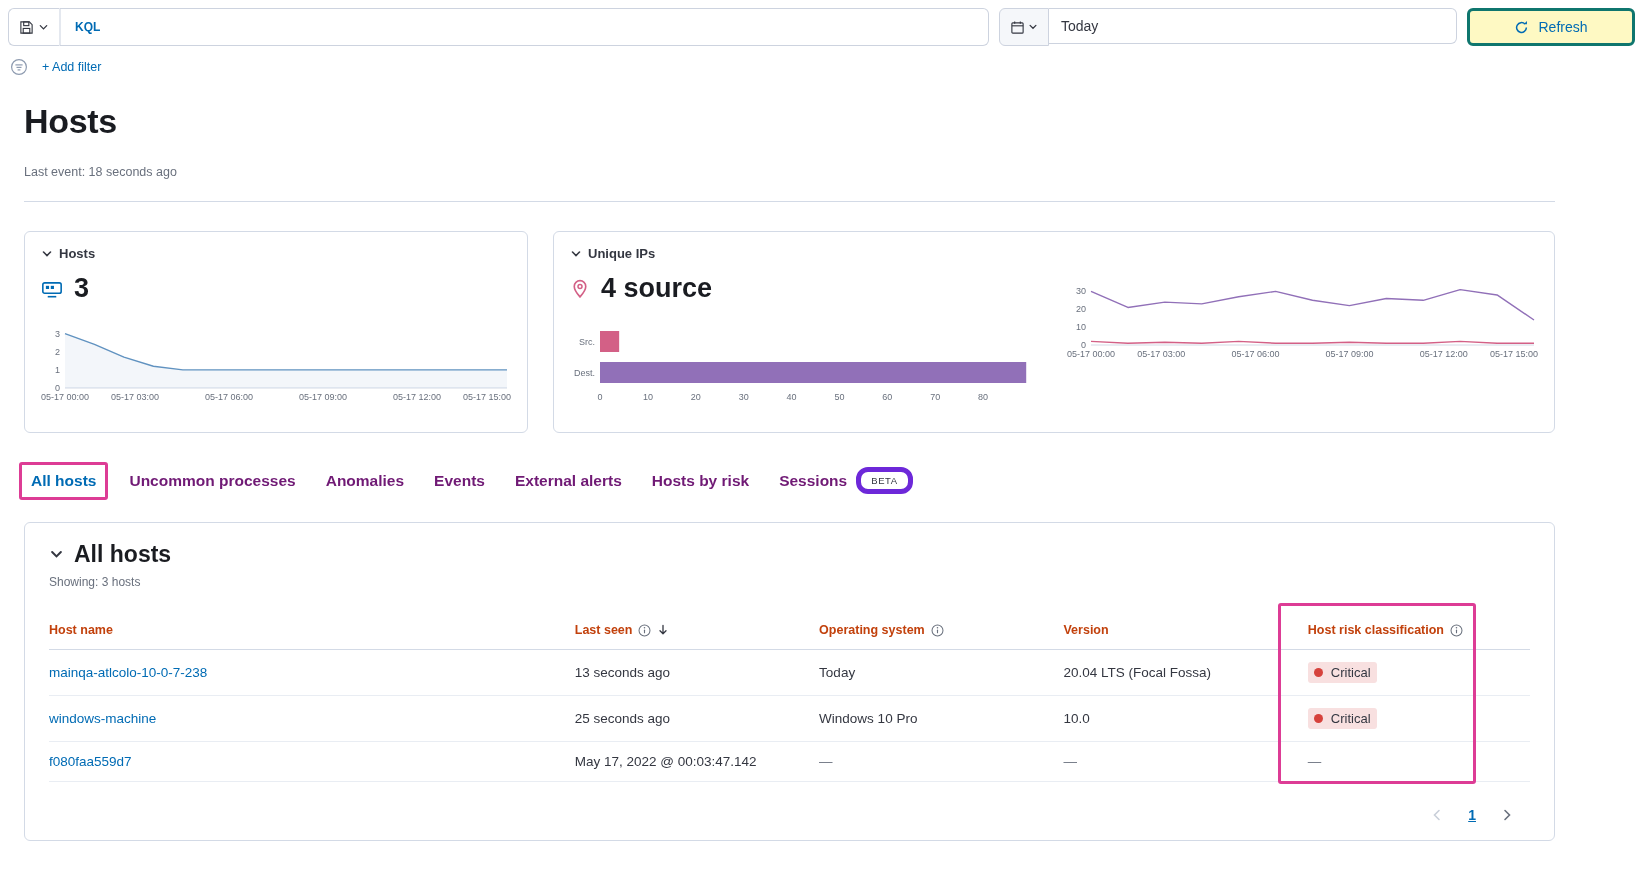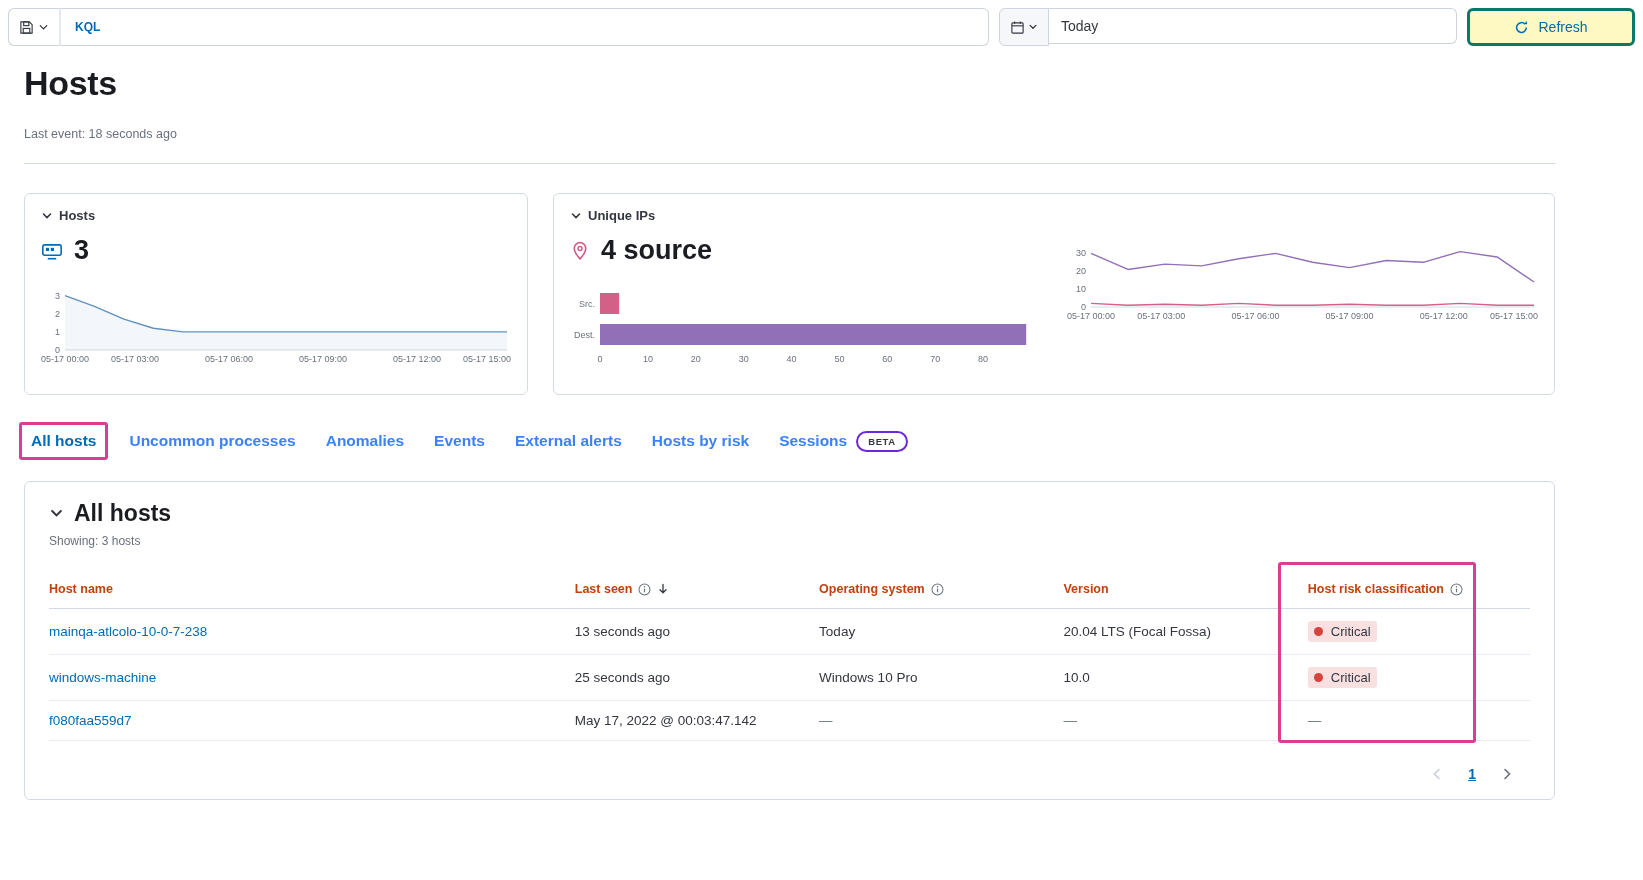--- a/index.html
+++ b/index.html
@@ -48,26 +48,26 @@
   .stat-value{font-size:27px;font-weight:700;color:#1a1c21;white-space:nowrap}
   .chart{width:100%;height:78px;margin-top:20px}
   .ips-grid{display:flex;gap:26px}
   .ips-col{flex:1;min-width:0}
   .pin-pink{color:var(--chart-pink,#d36086)}
   .pin-purple{color:var(--chart-purple,#9170b8)}
   .hosts-icon{color:var(--primary,#006bb4)}
 
   
   .tabs{display:flex;align-items:center;gap:30px;margin-top:34px;padding-left:4px}
-  .tab{font-size:15.5px;font-weight:700;color:#3b82f6;text-decoration:none;cursor:pointer;white-space:nowrap}
+  .tab{font-size:15.5px;font-weight:700;color:#701a75;text-decoration:none;cursor:pointer;white-space:nowrap}
   .tab.selected{color:var(--primary,#006bb4)}
   .tab-annotation{display:inline-flex;border:3px solid var(--annotation,#dd3c95);border-radius:3px;
     padding:7px 9px;margin:-7px -9px}
   .tab-group{display:inline-flex;align-items:center;gap:9px}
-  .beta-badge{border:2px solid #6d28d9;border-radius:12px;padding:3px 10px;font-size:9.5px;font-weight:700;
+  .beta-badge{border:5px solid #6d28d9;border-radius:12px;padding:3px 10px;font-size:9.5px;font-weight:400;
     letter-spacing:.6px;color:#343741;background:#fff}
 
   
   .table-panel{margin-top:28px;padding:18px 24px 16px;min-height:306px}
   .panel-title-row{display:flex;align-items:center;gap:10px;cursor:pointer;width:max-content}
   .panel-title-row h2{font-size:23px;font-weight:700;color:#1a1c21}
   .showing{margin-top:7px;font-size:12px;color:var(--subdued,#69707d)}
   .table-wrap{position:relative;margin-top:24px}
   table{width:100%;border-collapse:collapse;table-layout:fixed}
   th{font-size:12.5px;font-weight:700;text-align:left;color:#c2410c;padding:10px 16px 12px 0;cursor:pointer}
@@ -137,20 +137,31 @@
       <span>
         <svg width="15" height="15" viewBox="0 0 16 16">
             <path d="M13.2 8a5.2 5.2 0 1 1-1.5-3.66" fill="none" stroke="currentColor" stroke-width="1.6"></path>
             <path d="M13.8 1v3.6h-3.6z" fill="currentColor"></path>
           </svg>
       </span>
       <span>Refresh</span>
     </button>
   </header>
 
+  <div class="filter-bar">
+    <span class="filter-icon">
+      <svg width="18" height="18" viewBox="0 0 18 18">
+          <circle cx="9" cy="9" r="7.4" fill="none" stroke="currentColor" stroke-width="1.2"></circle>
+          <line x1="5.4" y1="6.9" x2="12.6" y2="6.9" stroke="currentColor" stroke-width="1.2"></line>
+          <line x1="6.5" y1="9.4" x2="11.5" y2="9.4" stroke="currentColor" stroke-width="1.2"></line>
+          <line x1="7.6" y1="11.9" x2="10.4" y2="11.9" stroke="currentColor" stroke-width="1.2"></line>
+        </svg>
+    </span>
+    <a class="add-filter">+ Add filter</a>
+  </div>
 
   <main class="content">
 
     <h1 class="page-title">Hosts</h1>
     <div class="last-event">Last event: 18 seconds ago</div>
     <hr class="rule">
 
     <div class="kpi-row">
 
       <section class="panel hosts-panel">

